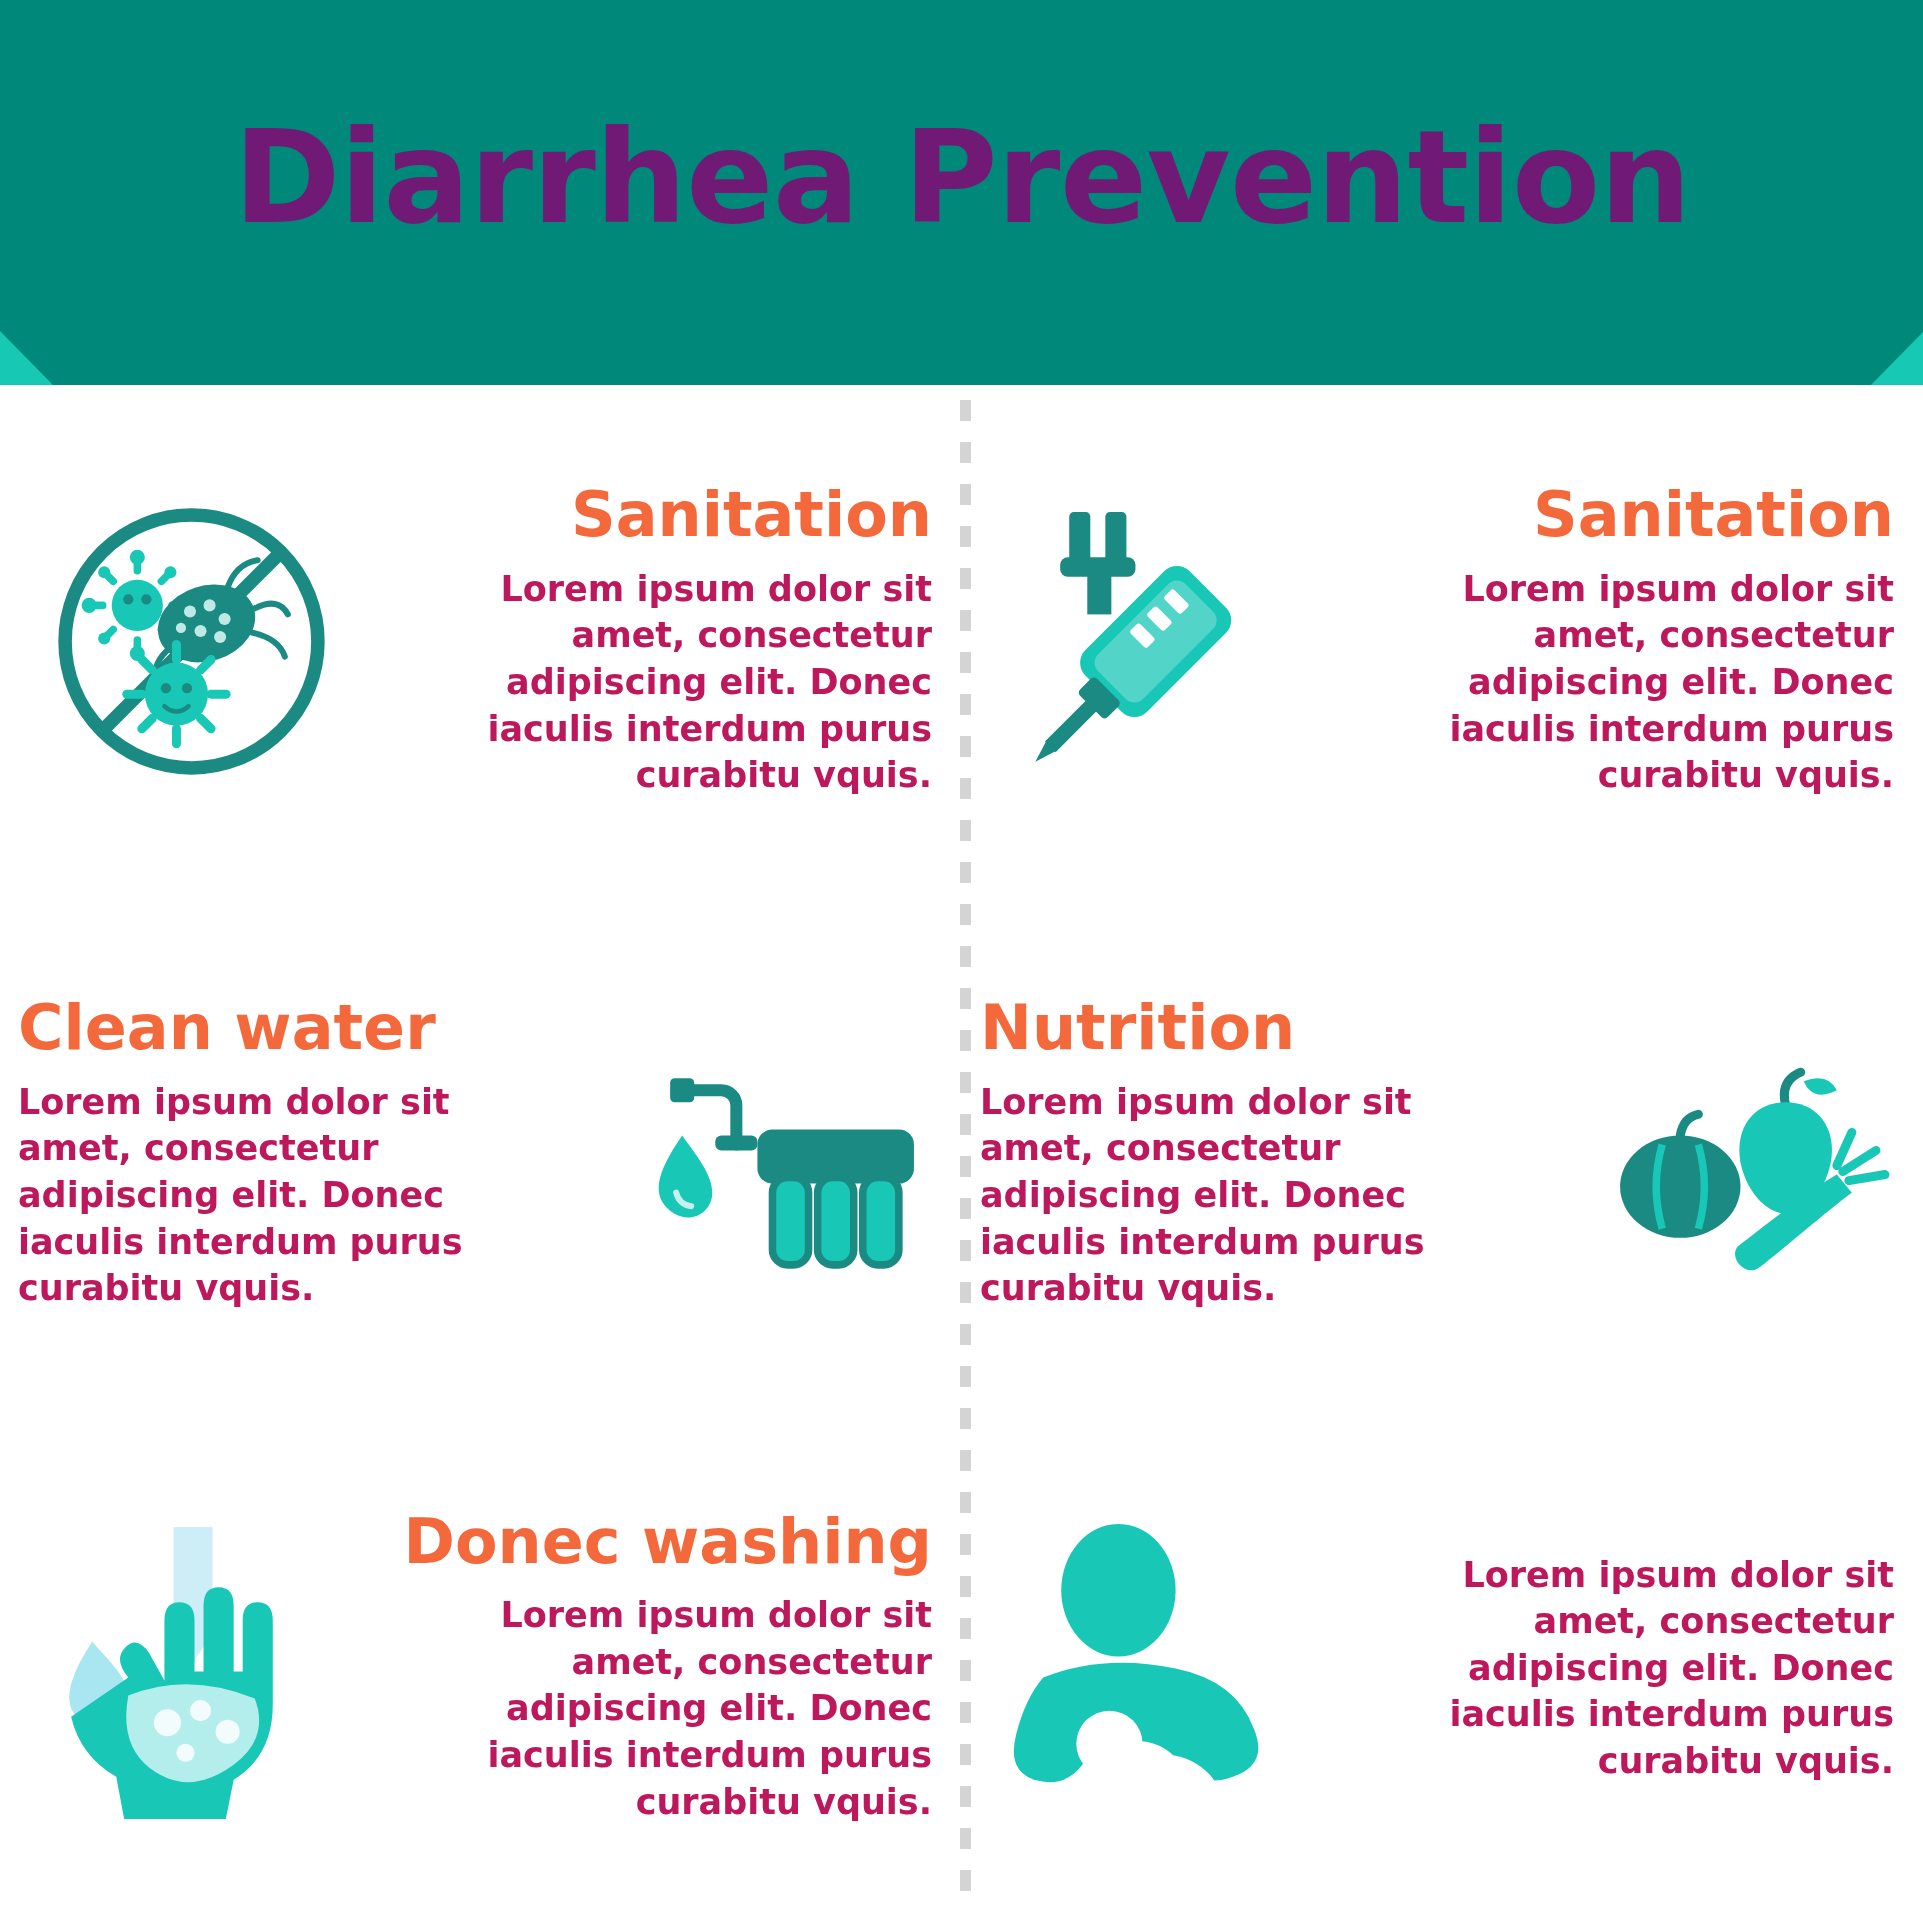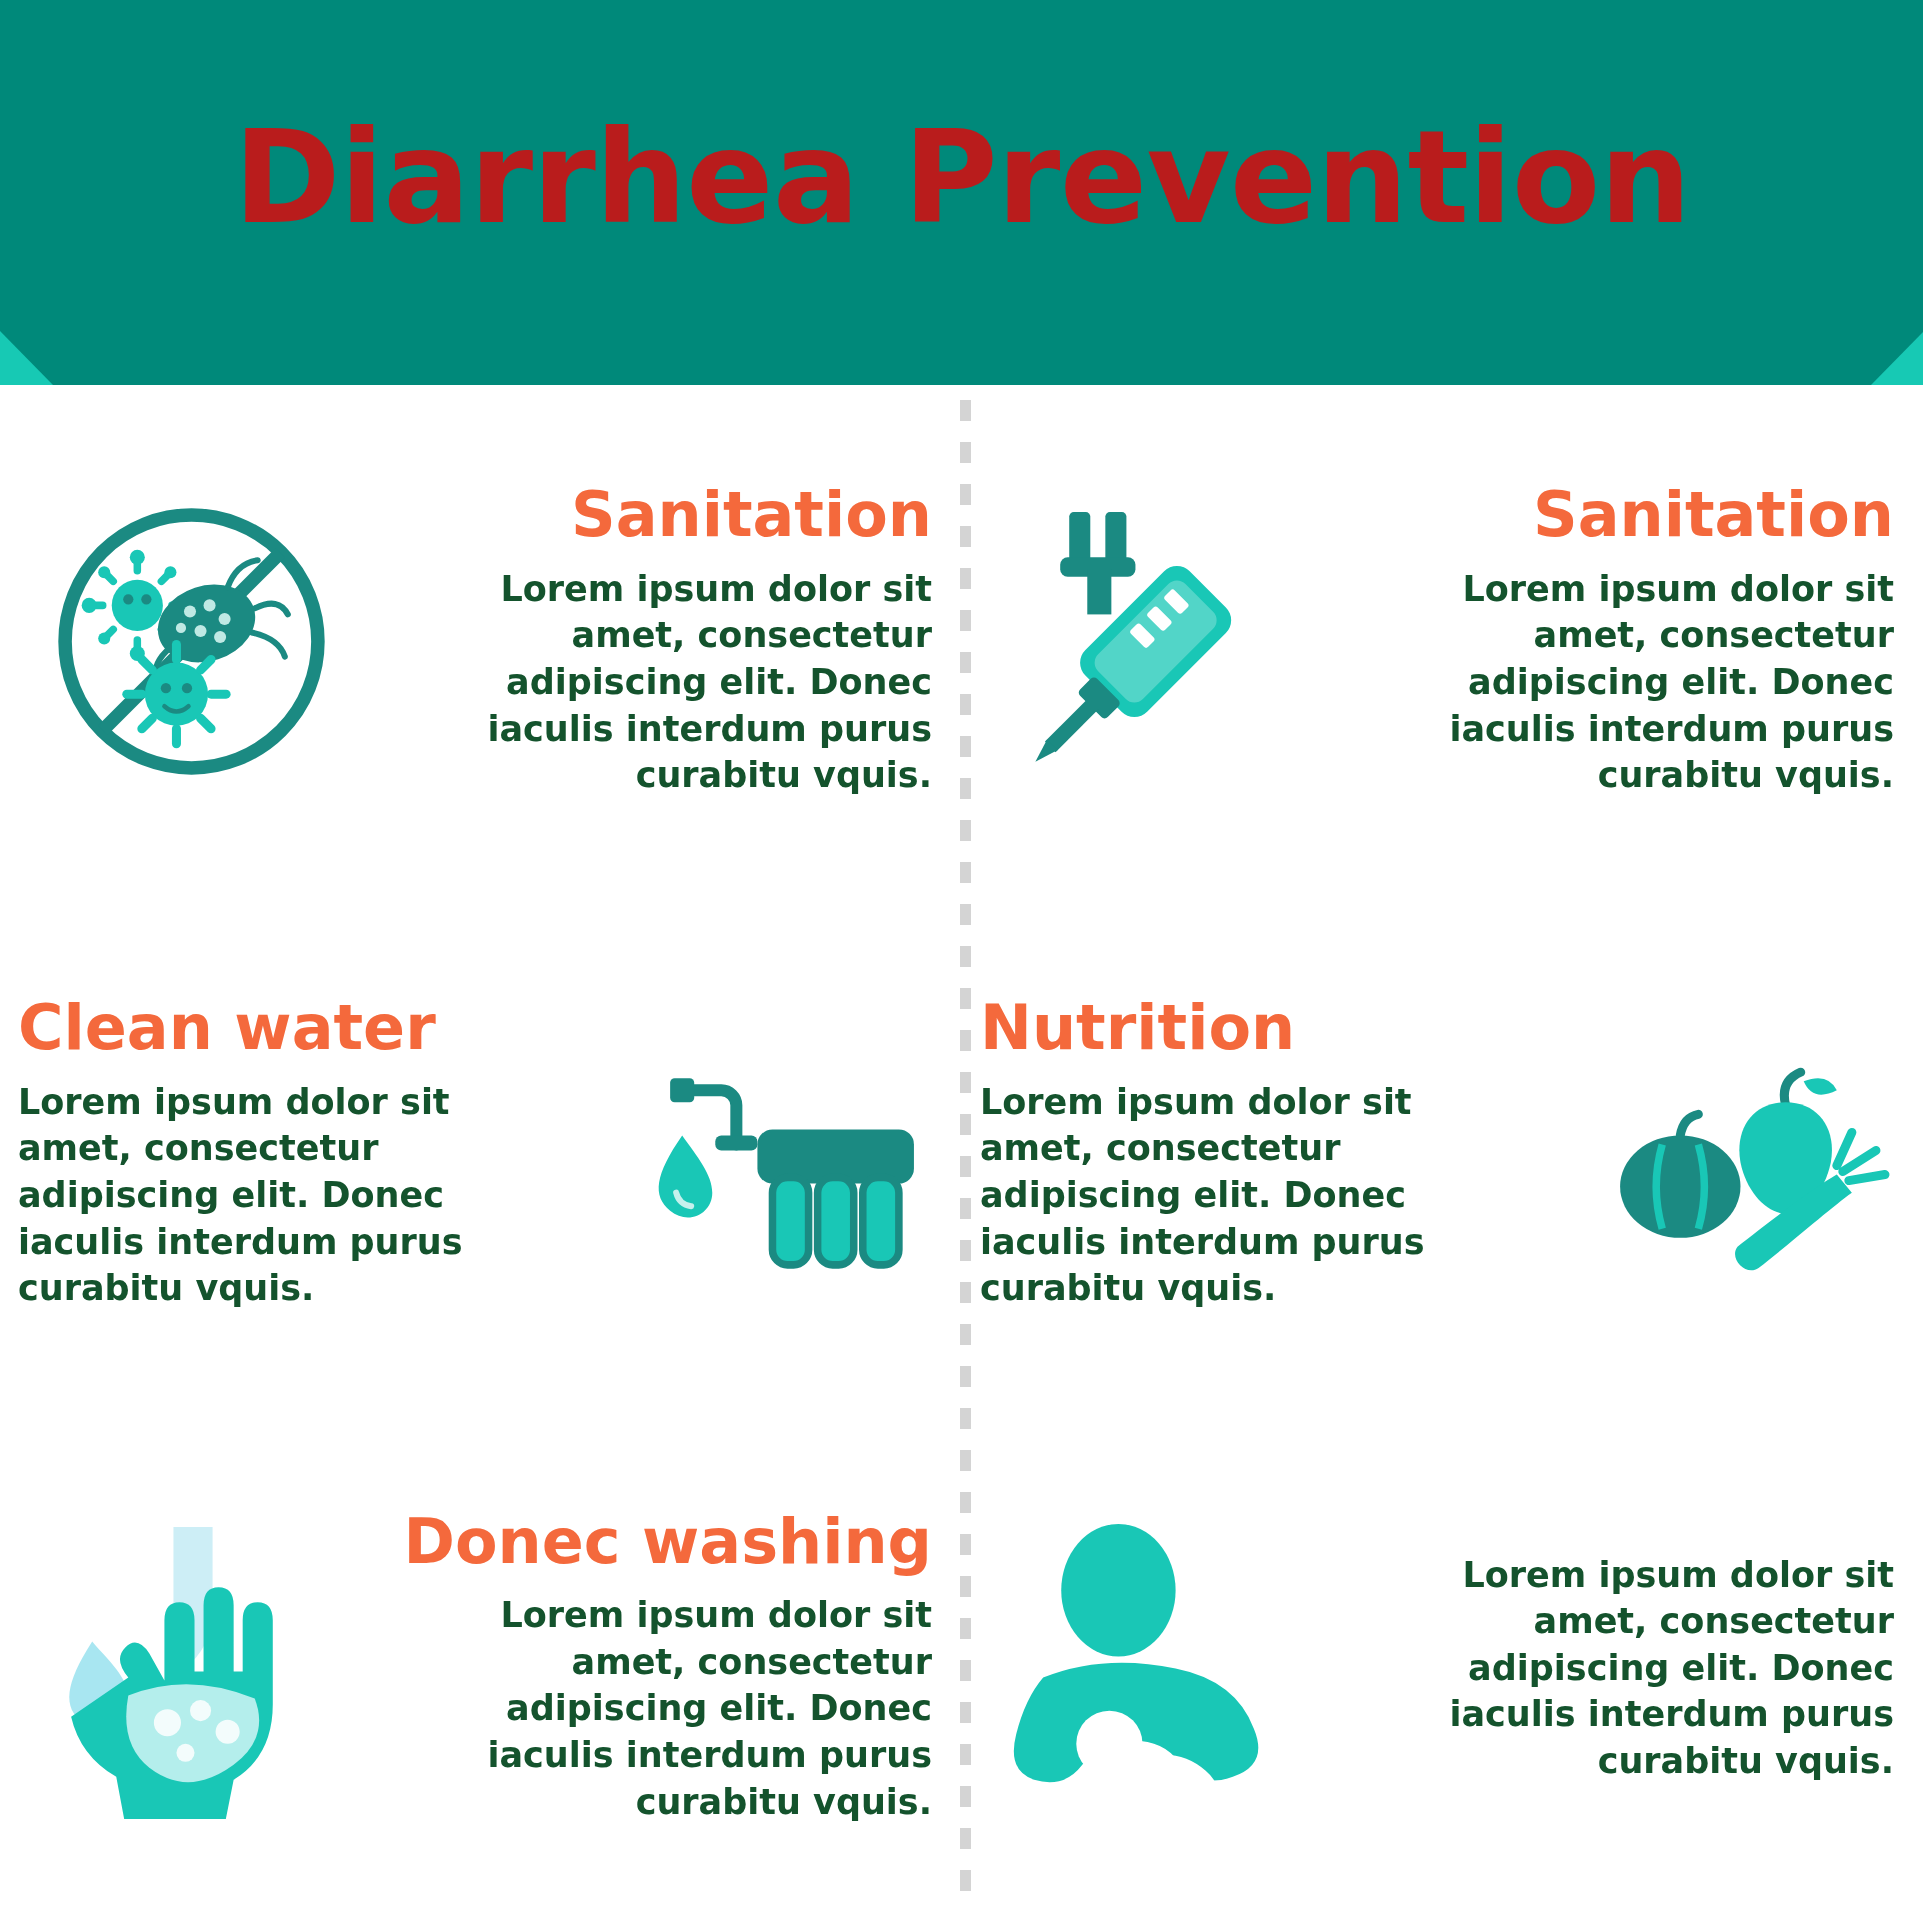--- a/index.html
+++ b/index.html
@@ -41,21 +41,21 @@
   .corner-br { right: 0; bottom: 0; clip-path: polygon(113px 0, 113px 113px, 0 113px); }
 
   .page-title {
     position: absolute;
     left: 0; top: 0;
     width: 1924px;
     height: 353px;
     display: flex;
     align-items: center;
     justify-content: center;
-    color: #b91c1c;
+    color: #701a75;
     font-size: 129px;
     font-weight: bold;
     letter-spacing: -0.8px;
     font-family: "DejaVu Sans", sans-serif;
   }
 
   
   .content {
     position: relative;
     width: 1924px;
@@ -111,21 +111,21 @@
 
   .cell-title {
     color: #f4693c;
     font-size: 62px;
     font-weight: bold;
     line-height: 1.0;
     margin-bottom: 19.5px;
     white-space: nowrap;
   }
   .cell-body {
-    color: #14532d;
+    color: #be185d;
     font-size: 35px;
     font-weight: bold;
     line-height: 1.33;
     max-width: 466px;
   }
 
   
   .row1 .icon-box { flex: 0 0 323px; width: 323px; }
   .row2 .icon-box { flex: 0 0 301px; width: 301px; }
   .row3 .icon-box { flex: 0 0 301px; width: 301px; }

